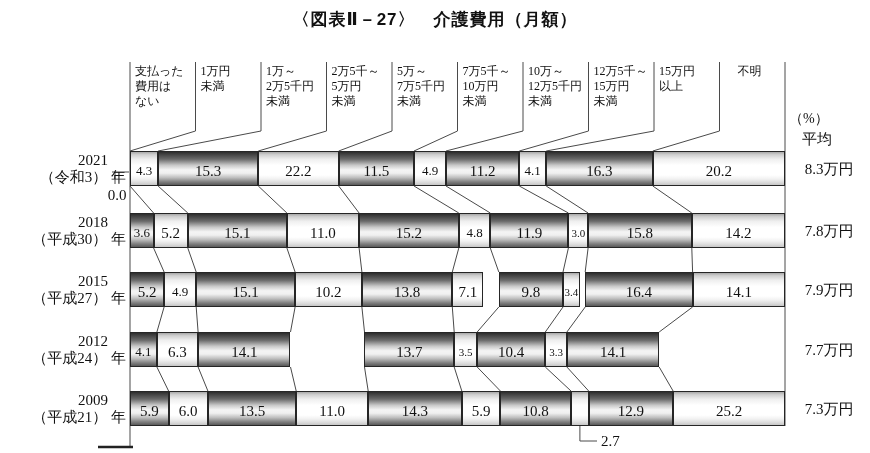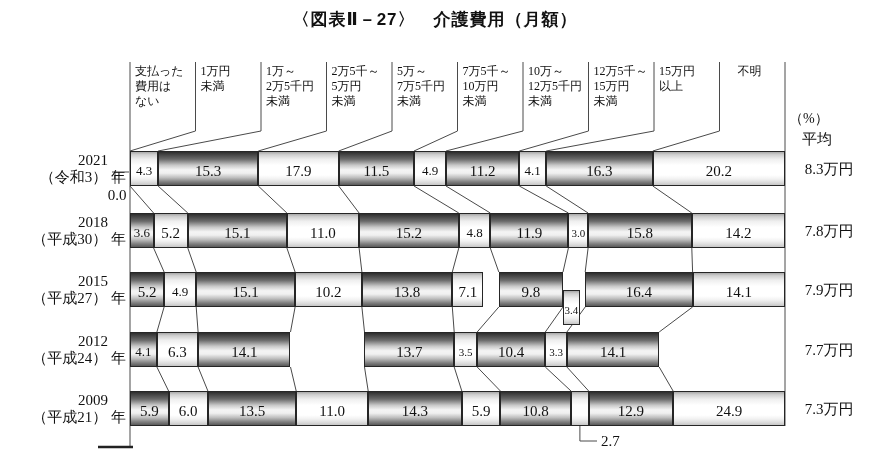--- a/index.html
+++ b/index.html
@@ -75,21 +75,21 @@
 
   <div id="rows-host">
       <div class="bar" style="top: 151px;">
         <div class="seg light" style="left: 0px; width: 28.1369px;">
           <span style="font-size: 13px;">4.3</span>
         </div>
         <div class="seg dark" style="left: 28.1369px; width: 100.115px;">
           <span style="font-size: 15px;">15.3</span>
         </div>
         <div class="seg light" style="left: 128.252px; width: 80.4845px;">
-          <span style="font-size: 15px;">17.9</span>
+          <span style="font-size: 15px;">22.2</span>
         </div>
         <div class="seg dark" style="left: 208.736px; width: 75.2498px;">
           <span style="font-size: 15px;">11.5</span>
         </div>
         <div class="seg light" style="left: 283.986px; width: 32.0629px;">
           <span style="font-size: 13px;">4.9</span>
         </div>
         <div class="seg dark" style="left: 316.049px; width: 73.2867px;">
           <span style="font-size: 15px; border-radius: 8px;">11.2</span>
         </div>
@@ -160,21 +160,21 @@
         </div>
         <div class="seg dark" style="left: 231.87px; width: 90.39px;">
           <span style="font-size: 15px;">13.8</span>
         </div>
         <div class="seg light" style="left: 322.26px; width: 31px;">
           <span style="font-size: 15px;">7.1</span>
         </div>
         <div class="seg dark" style="left: 368.765px; width: 64.19px;">
           <span style="font-size: 15px;">9.8</span>
         </div>
-        <div class="seg light" style="left: 432.955px; width: 17px; margin-top: 18px;">
+        <div class="seg light" style="left: 432.955px; width: 17px;">
           <span style="font-size: 11px;">3.4</span>
         </div>
         <div class="seg dark" style="left: 455.225px; width: 107.42px;">
           <span style="font-size: 15px;">16.4</span>
         </div>
         <div class="seg light" style="left: 562.645px; width: 92.355px;">
           <span style="font-size: 15px;">14.1</span>
         </div>
       </div>
       <div class="year-label" style="top: 272.5px;">
@@ -233,21 +233,21 @@
           <span style="font-size: 15px;">5.9</span>
         </div>
         <div class="seg dark" style="left: 370.36px; width: 70.6693px;">
           <span style="font-size: 15px;">10.8</span>
         </div>
         <div class="seg light" style="left: 441.029px; width: 17.6673px;"></div>
         <div class="seg dark" style="left: 458.696px; width: 84.4106px;">
           <span style="font-size: 15px;">12.9</span>
         </div>
         <div class="seg light" style="left: 543.107px; width: 111.893px;">
-          <span style="font-size: 15px;">24.9</span>
+          <span style="font-size: 15px;">25.2</span>
         </div>
       </div>
       <div class="year-label" style="top: 391.5px;">
         <div class="y1">2009</div>
         <div class="y2">（平成21） 年</div>
       </div>
       <div class="avg-value" style="top: 399.5px;">7.3万円</div>
     </div>
 
   <div class="callout" id="callout-zero">0.0</div>

